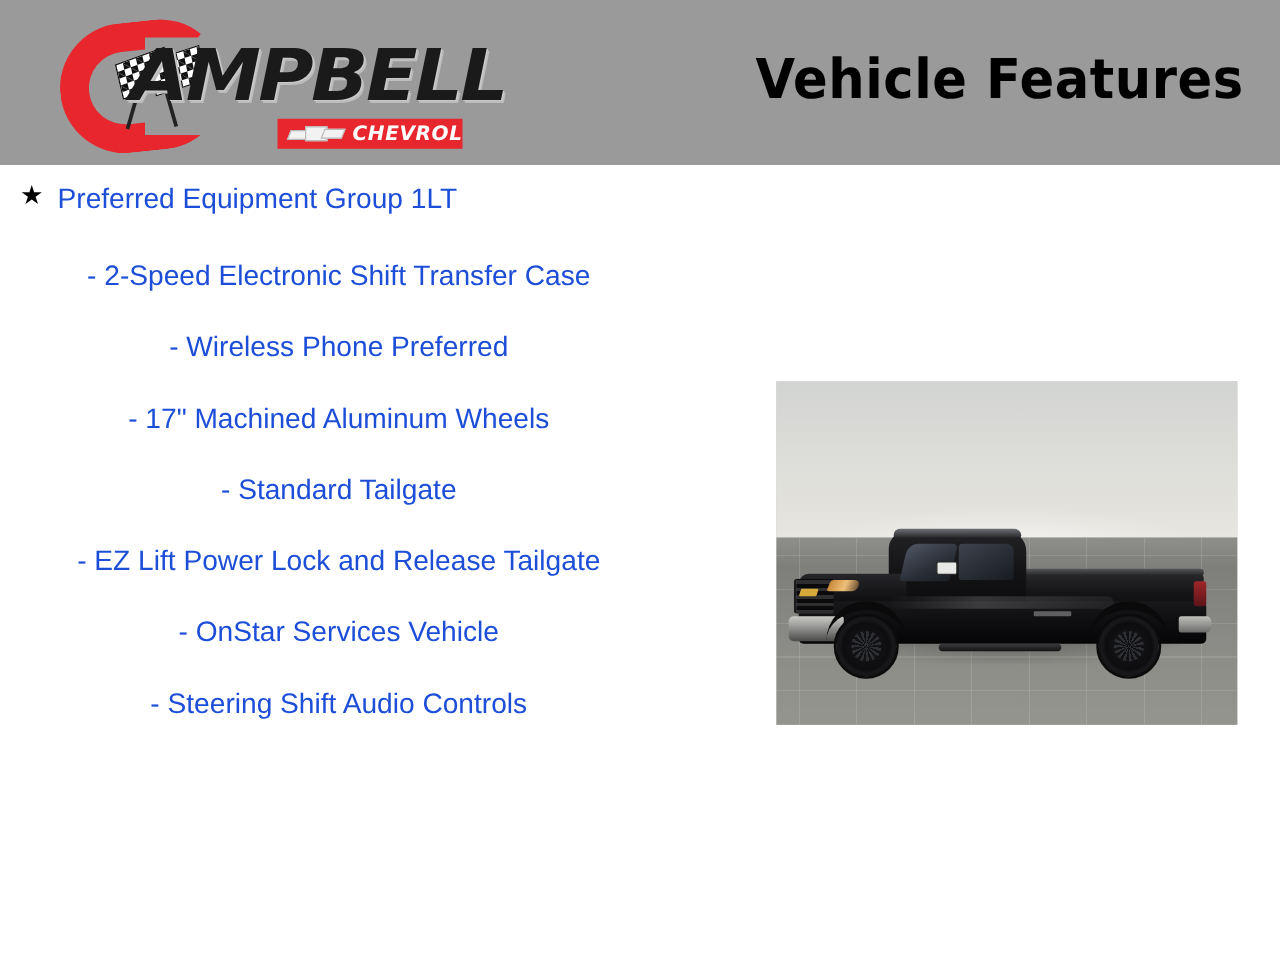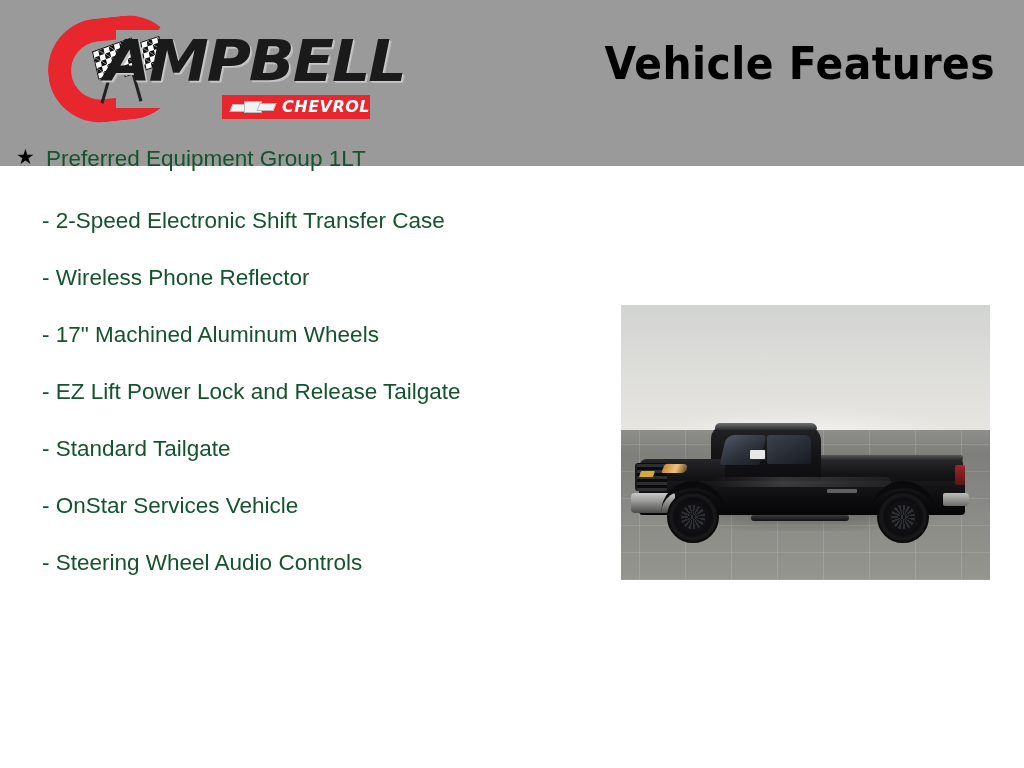--- a/index.html
+++ b/index.html
@@ -21,21 +21,21 @@
     height: 768px;
     background: #ffffff;
   }
 
   
   .header-band {
     position: absolute;
     left: 0;
     top: 0;
     width: 1024px;
-    height: 166px;
+    height: 132px;
     background: #9a9a9a;
   }
 
   
   .logo {
     position: absolute;
     left: 42px;
     top: 12px;
     width: 345px;
     height: 112px;
@@ -172,33 +172,34 @@
     position: relative;
     min-height: 24px;
   }
   .feature-row.heading {
     padding: 0 0 0 46px;
     margin-bottom: 31px;
   }
   .feature-row.sub {
     padding: 0 60px 0 42px;
     margin-bottom: 26px;
+    text-align: center;
   }
   .star-bullet {
     position: absolute;
     left: 16px;
     top: 3px;
     font-size: 21px;
     line-height: 21px;
     color: #000000;
   }
   .feature-text {
     font-size: 22.5px;
     line-height: 31px;
-    color: #14532d;
+    color: #1d4ed8;
     margin-top: 12px;
   }
 
   
   .vehicle-photo {
     position: absolute;
     left: 621px;
     top: 305px;
     width: 369px;
     height: 275px;
@@ -459,36 +460,36 @@
 
     <div class="feature-row heading">
       <span class="star-bullet">★</span>
       <span class="feature-text">Preferred Equipment Group 1LT</span>
     </div>
 
     <div class="feature-row sub">
       <span class="feature-text">- 2-Speed Electronic Shift Transfer Case</span>
     </div>
     <div class="feature-row sub">
-      <span class="feature-text">- Wireless Phone Reflector</span>
+      <span class="feature-text">- Wireless Phone Preferred</span>
     </div>
     <div class="feature-row sub">
       <span class="feature-text">- 17" Machined Aluminum Wheels</span>
     </div>
     <div class="feature-row sub">
+      <span class="feature-text">- Standard Tailgate</span>
+    </div>
+    <div class="feature-row sub">
       <span class="feature-text">- EZ Lift Power Lock and Release Tailgate</span>
     </div>
     <div class="feature-row sub">
-      <span class="feature-text">- Standard Tailgate</span>
-    </div>
-    <div class="feature-row sub">
       <span class="feature-text">- OnStar Services Vehicle</span>
     </div>
     <div class="feature-row sub">
-      <span class="feature-text">- Steering Wheel Audio Controls</span>
+      <span class="feature-text">- Steering Shift Audio Controls</span>
     </div>
   </div>
 
   <div class="vehicle-photo">
     <div class="photo-wall"></div>
     <div class="photo-floor">
       <div class="floor-tiles"></div>
     </div>
     <div class="floor-shadow"></div>
 

